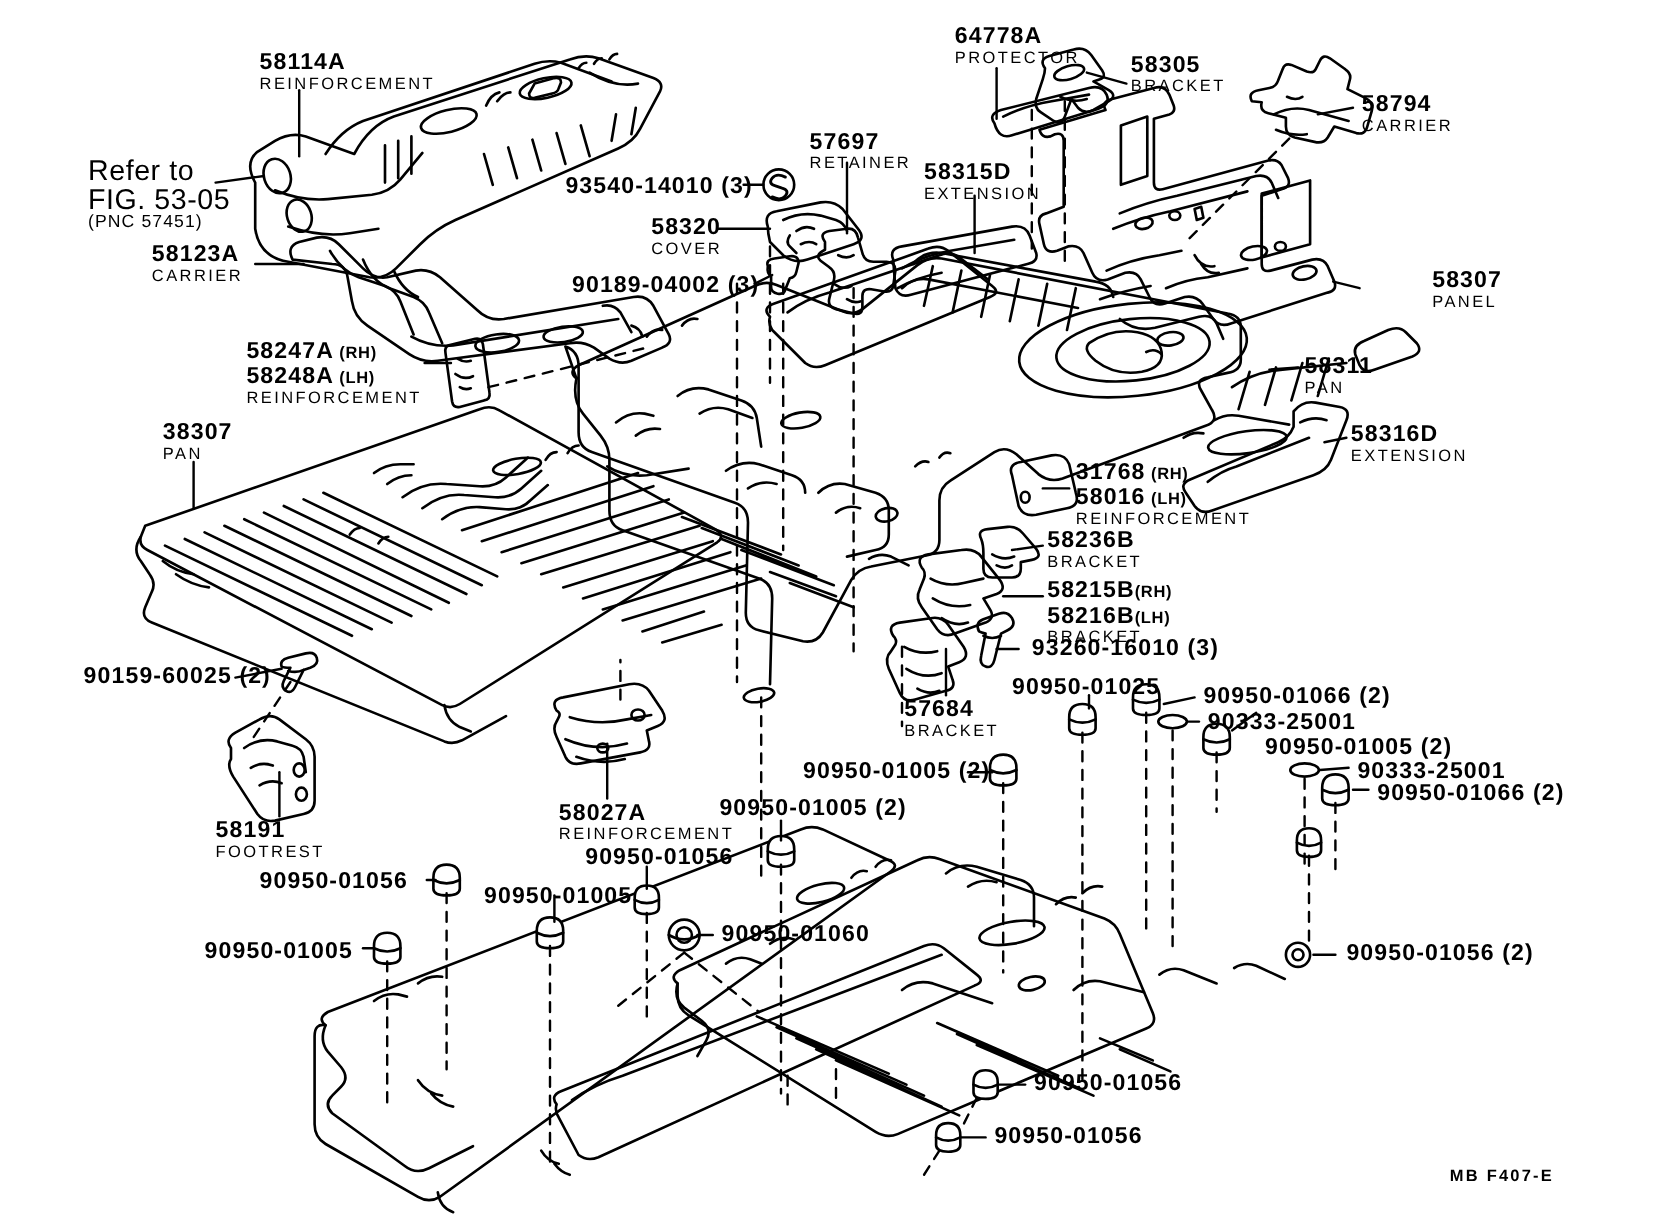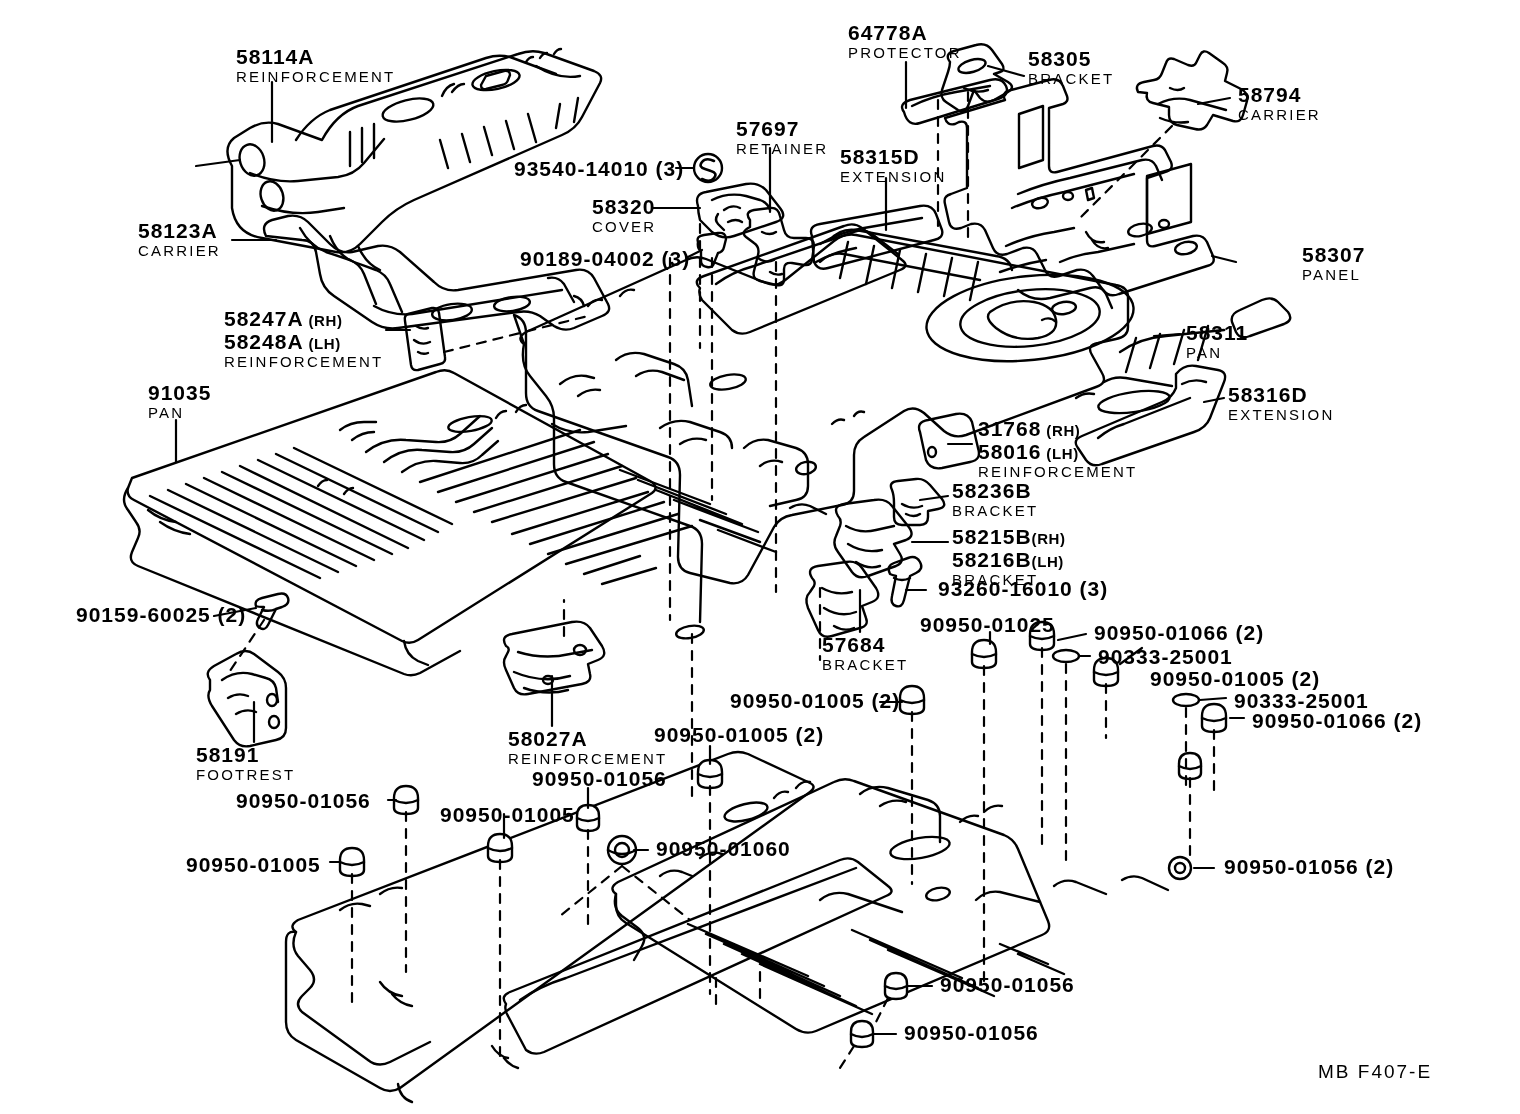--- a/index.html
+++ b/index.html
@@ -16,21 +16,21 @@
     color:#000;
     white-space:nowrap;
     line-height:1.0;
     letter-spacing:0.5px;
   }
   .pn{font-size:21px;font-weight:bold;letter-spacing:1px;}
   .sub{font-size:15px;font-weight:normal;letter-spacing:2.2px;}
   .suf{font-size:15px;font-weight:bold;letter-spacing:0.6px;}
   .refbig{font-size:26px;font-weight:normal;letter-spacing:0.5px;}
   .refsm{font-size:16px;font-weight:normal;letter-spacing:1px;}
-  .code{font-size:19px;letter-spacing:2px;font-weight:normal;}
+  .code{font-size:15px;letter-spacing:2px;font-weight:bold;}
   .l2{margin-top:2px;}
 </style>
 </head>
 <body>
 
 <div id="sheet">
 
   <svg id="art" viewBox="0 0 1520 1114">
     <g fill="none" stroke="#000" stroke-width="2.4" stroke-linejoin="round" stroke-linecap="round">
 
@@ -438,20 +438,25 @@
         <path d="M588 788 L588 808"></path>
         <path d="M648 850 L634 850"></path>
         <path d="M1214 868 L1194 868"></path>
         <path d="M932 986 L908 986"></path>
         <path d="M896 1034 L874 1034"></path>
       </g>
 
     </g>
   </svg>
 
+  <div class="lbl" style="left:80px;top:142px;">
+    <div class="refbig">Refer to</div>
+    <div class="refbig">FIG. 53-05</div>
+    <div class="refsm">(PNC 57451)</div>
+  </div>
 
   <div class="lbl" style="left:236px;top:46px;">
     <div class="pn">58114A</div>
     <div class="sub l2">REINFORCEMENT</div>
   </div>
 
   <div class="lbl" style="left:138px;top:220px;">
     <div class="pn">58123A</div>
     <div class="sub l2">CARRIER</div>
   </div>
@@ -462,21 +467,21 @@
       <span class="suf">(RH)</span>
     </div>
     <div class="l2">
       <span class="pn">58248A</span>
       <span class="suf">(LH)</span>
     </div>
     <div class="sub l2">REINFORCEMENT</div>
   </div>
 
   <div class="lbl" style="left:148px;top:382px;">
-    <div class="pn">91035</div>
+    <div class="pn">38307</div>
     <div class="sub l2">PAN</div>
   </div>
 
   <div class="lbl pn" style="left:514px;top:158px;">93540-14010 (3)</div>
 
   <div class="lbl" style="left:592px;top:196px;">
     <div class="pn">58320</div>
     <div class="sub l2">COVER</div>
   </div>
 
@@ -485,21 +490,21 @@
   <div class="lbl" style="left:736px;top:118px;">
     <div class="pn">57697</div>
     <div class="sub l2">RETAINER</div>
   </div>
 
   <div class="lbl" style="left:840px;top:146px;">
     <div class="pn">58315D</div>
     <div class="sub l2">EXTENSION</div>
   </div>
 
-  <div class="lbl" style="left:848px;top:22px;">
+  <div class="lbl" style="left:868px;top:22px;">
     <div class="pn">64778A</div>
     <div class="sub l2">PROTECTOR</div>
   </div>
 
   <div class="lbl" style="left:1028px;top:48px;">
     <div class="pn">58305</div>
     <div class="sub l2">BRACKET</div>
   </div>
 
   <div class="lbl" style="left:1238px;top:84px;">

